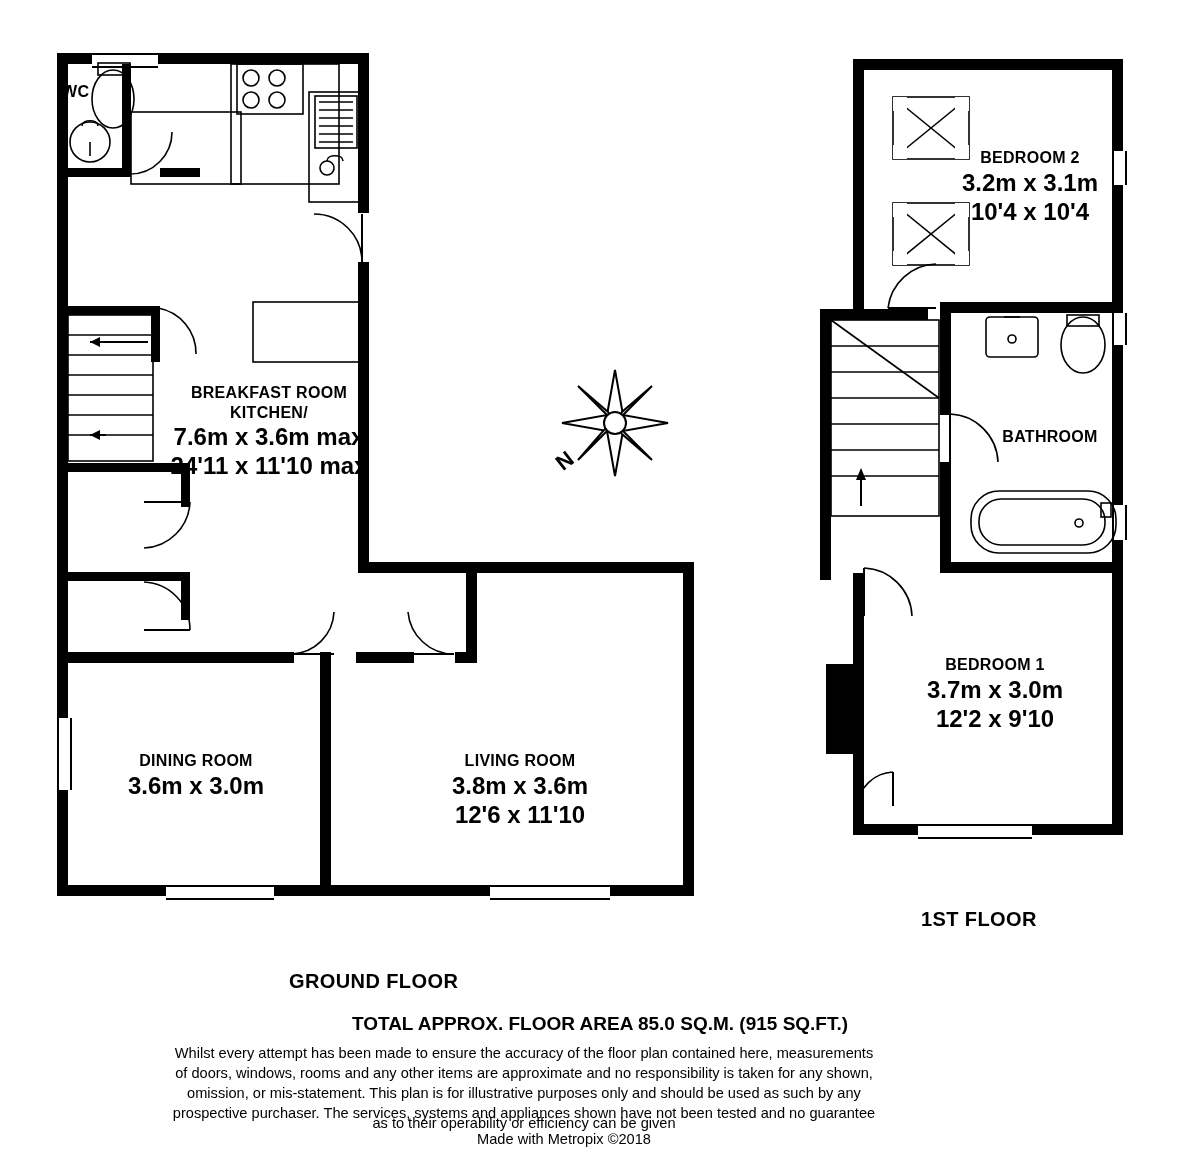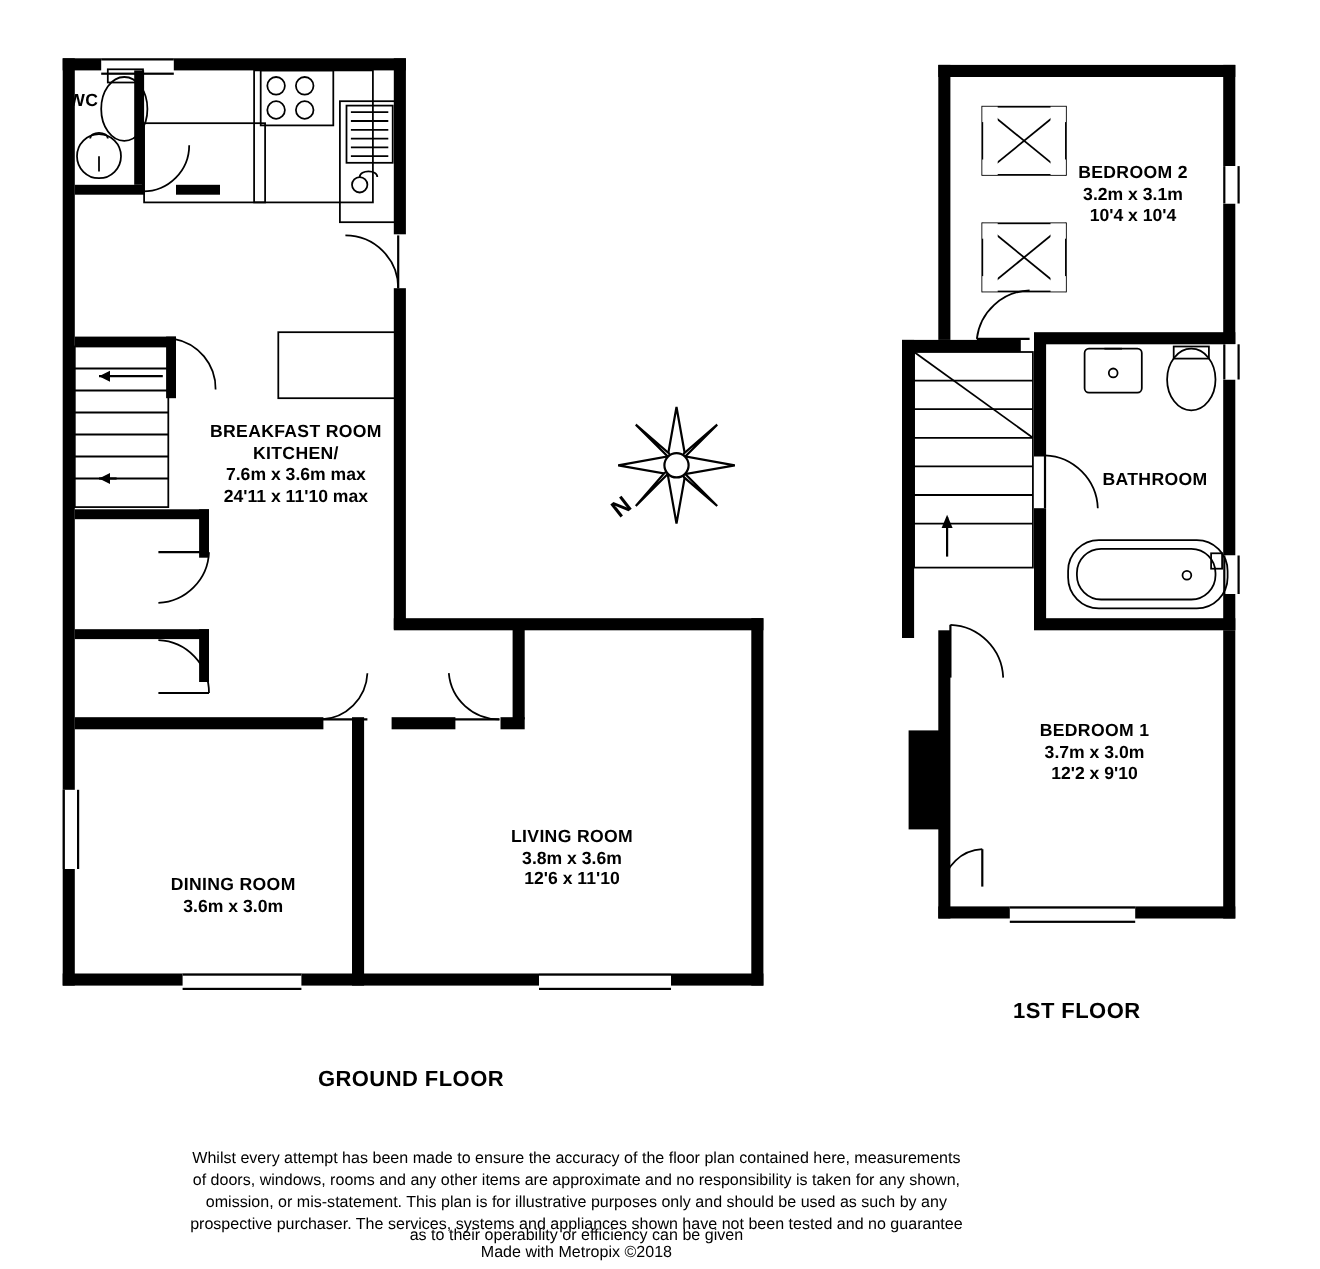--- a/index.html
+++ b/index.html
@@ -3,21 +3,21 @@
 <meta charset="utf-8">
 <style>
   html,body{margin:0;padding:0;background:#fff;}
   body{width:1200px;height:1154px;position:relative;font-family:"Liberation Sans",sans-serif;color:#000;overflow:hidden;}
   .plan{position:absolute;left:0;top:0;width:1200px;height:1154px;}
   .wall{position:absolute;background:#000;}
   .win{position:absolute;background:#fff;border-top:2px solid #000;border-bottom:2px solid #000;}
   .winv{position:absolute;background:#fff;border-left:2px solid #000;border-right:2px solid #000;}
   .lbl{position:absolute;text-align:center;font-weight:bold;line-height:1.22;white-space:nowrap;}
   .lbl .rn{font-size:16px;letter-spacing:.3px;}
-  .lbl .dm{font-size:16px;}
+  .lbl .dm{font-size:24px;}
   .floorlbl{position:absolute;font-weight:bold;font-size:20px;letter-spacing:.4px;}
   .total{position:absolute;font-weight:bold;font-size:19px;left:0;width:1200px;text-align:center;}
   .disc{position:absolute;left:0;width:1048px;text-align:center;font-size:14.6px;line-height:1.38;}
   svg{position:absolute;overflow:visible;}
   .sk{fill:none;stroke:#000;stroke-width:2;}
   .sk1{fill:none;stroke:#000;stroke-width:1.6;}
   .skf{fill:#fff;stroke:#000;stroke-width:2;}
 </style>
 </head>
 <body>
@@ -134,21 +134,21 @@
       <div class="rn">WC</div>
     </div>
 
     <div class="lbl" style="left:98px;top:383px;width:342px;">
       <div class="rn">BREAKFAST ROOM</div>
       <div class="rn">KITCHEN/</div>
       <div class="dm">7.6m x 3.6m max</div>
       <div class="dm">24'11 x 11'10 max</div>
     </div>
 
-    <div class="lbl" style="left:70px;top:751px;width:284px;margin-top:44px;">
+    <div class="lbl" style="left:54px;top:751px;width:284px;">
       <div class="rn">DINING ROOM</div>
       <div class="dm">3.6m x 3.0m</div>
     </div>
 
     <div class="lbl" style="left:378px;top:751px;width:284px;">
       <div class="rn">LIVING ROOM</div>
       <div class="dm">3.8m x 3.6m</div>
       <div class="dm">12'6 x 11'10</div>
     </div>
 
@@ -263,23 +263,24 @@
 
     <div class="lbl" style="left:900px;top:655px;width:190px;">
       <div class="rn">BEDROOM 1</div>
       <div class="dm">3.7m x 3.0m</div>
       <div class="dm">12'2 x 9'10</div>
     </div>
 
     <div class="floorlbl" style="left:921px;top:908px;">1ST FLOOR</div>
   </div>
 
+  <div class="total" style="top:1013px;">TOTAL APPROX. FLOOR AREA 85.0 SQ.M. (915 SQ.FT.)</div>
 
   <div>
     <div class="disc" style="top:1043px;">Whilst every attempt has been made to ensure the accuracy of the floor plan contained here, measurements</div>
     <div class="disc" style="top:1063px;">of doors, windows, rooms and any other items are approximate and no responsibility is taken for any shown,</div>
     <div class="disc" style="top:1083px;">omission, or mis-statement. This plan is for illustrative purposes only and should be used as such by any</div>
     <div class="disc" style="top:1103px;">prospective purchaser. The services, systems and appliances shown have not been tested and no guarantee</div>
     <div class="disc" style="top:1113px;">as to their operability or efficiency can be given</div>
   </div>
-  <div class="disc" style="top:1129px;">Made with Metropix ©2018</div>
+  <div class="disc" style="top:1129px;padding-left:40px;">Made with Metropix ©2018</div>
 
 </div>
 
 </body></html>

